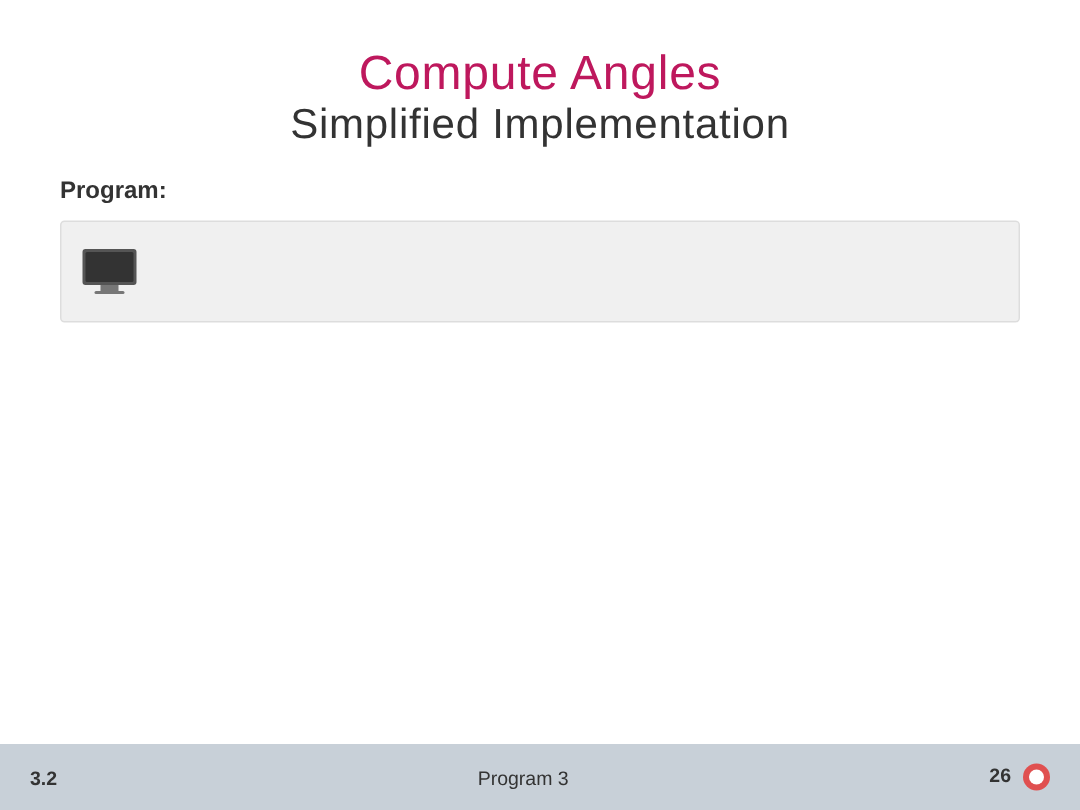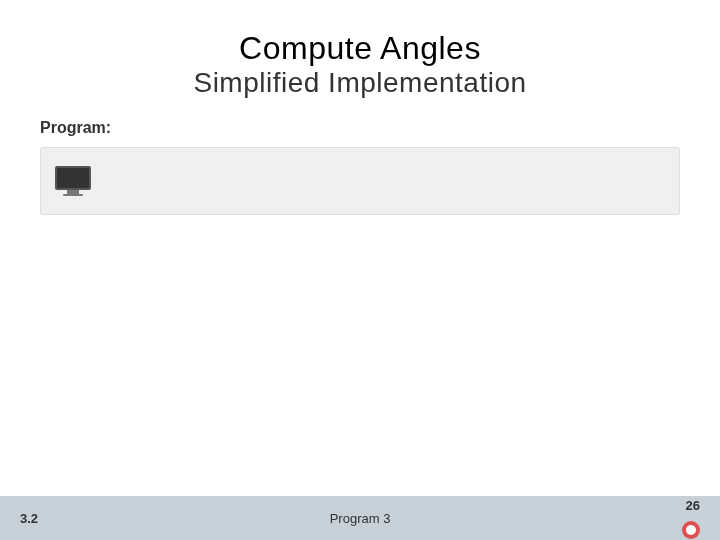--- a/index.html
+++ b/index.html
@@ -35,21 +35,21 @@
 
     .title-section {
       text-align: center;
       margin-bottom: 20px;
       margin-top: 10px;
     }
 
     .title-line1 {
       font-size: 32px;
       font-weight: 300;
-      color: #000000;
+      color: #be185d;
       letter-spacing: 0.5px;
     }
 
     .title-line2 {
       font-size: 28px;
       font-weight: 300;
       color: #333333;
       letter-spacing: 0.5px;
     }
 
@@ -122,23 +122,22 @@
       font-weight: bold;
     }
 
     .footer-center {
       font-size: 13px;
       color: #333333;
     }
 
     .footer-right {
       display: flex;
-      align-items: flex-end;
+      align-items: flex-start;
       gap: 8px;
-      flex-direction: column;
     }
 
     .footer-page {
       font-size: 13px;
       color: #333333;
       font-weight: bold;
     }
 
     .footer-icon {
       width: 18px;

